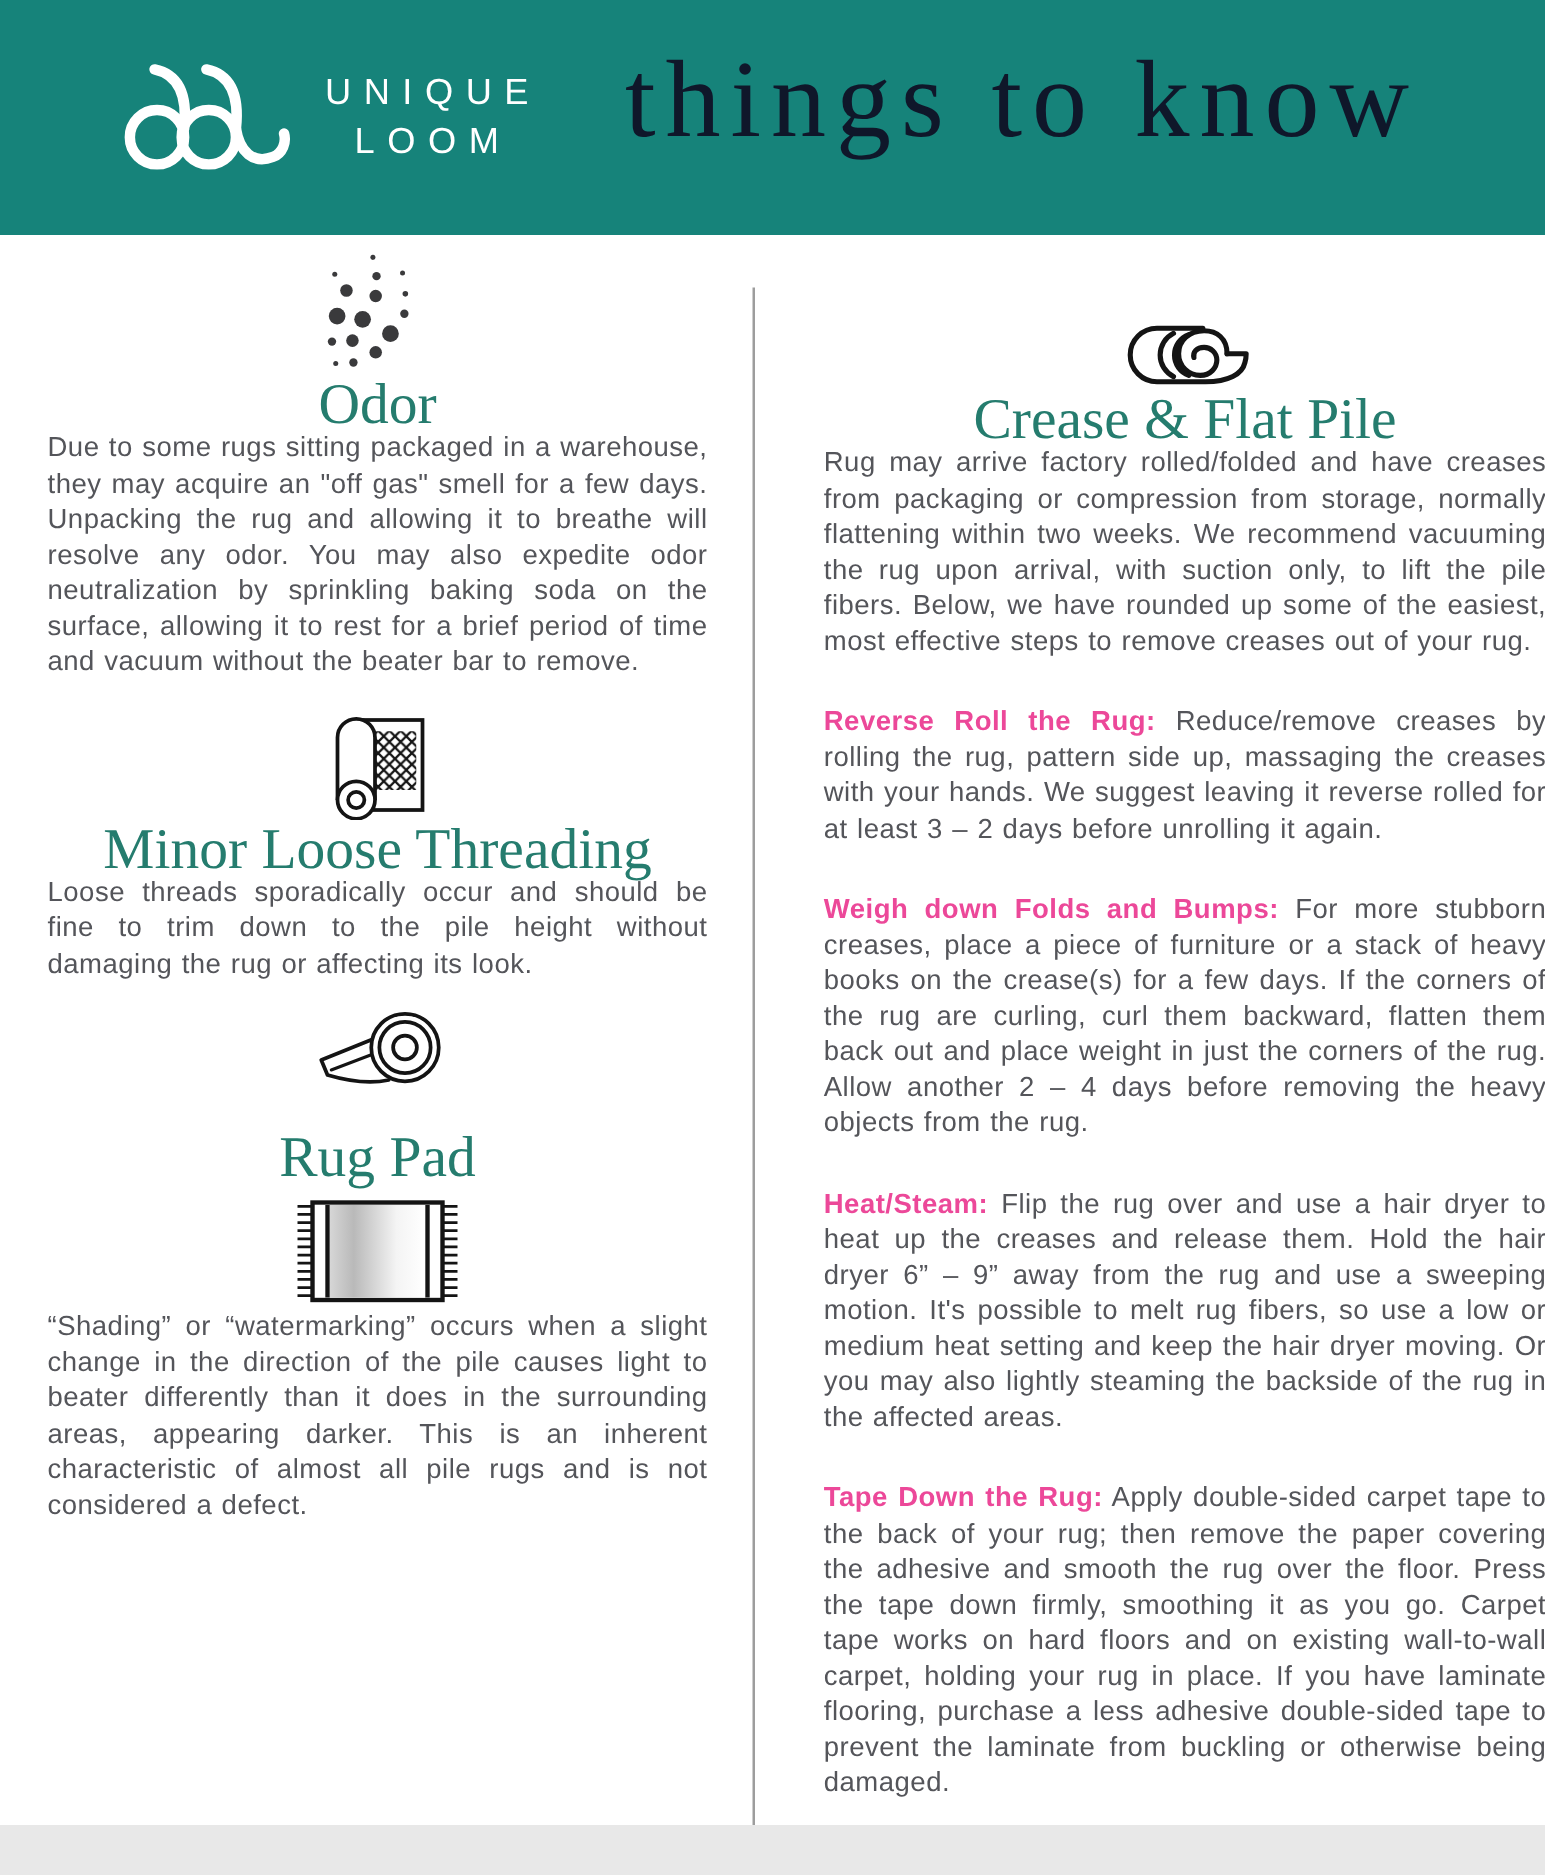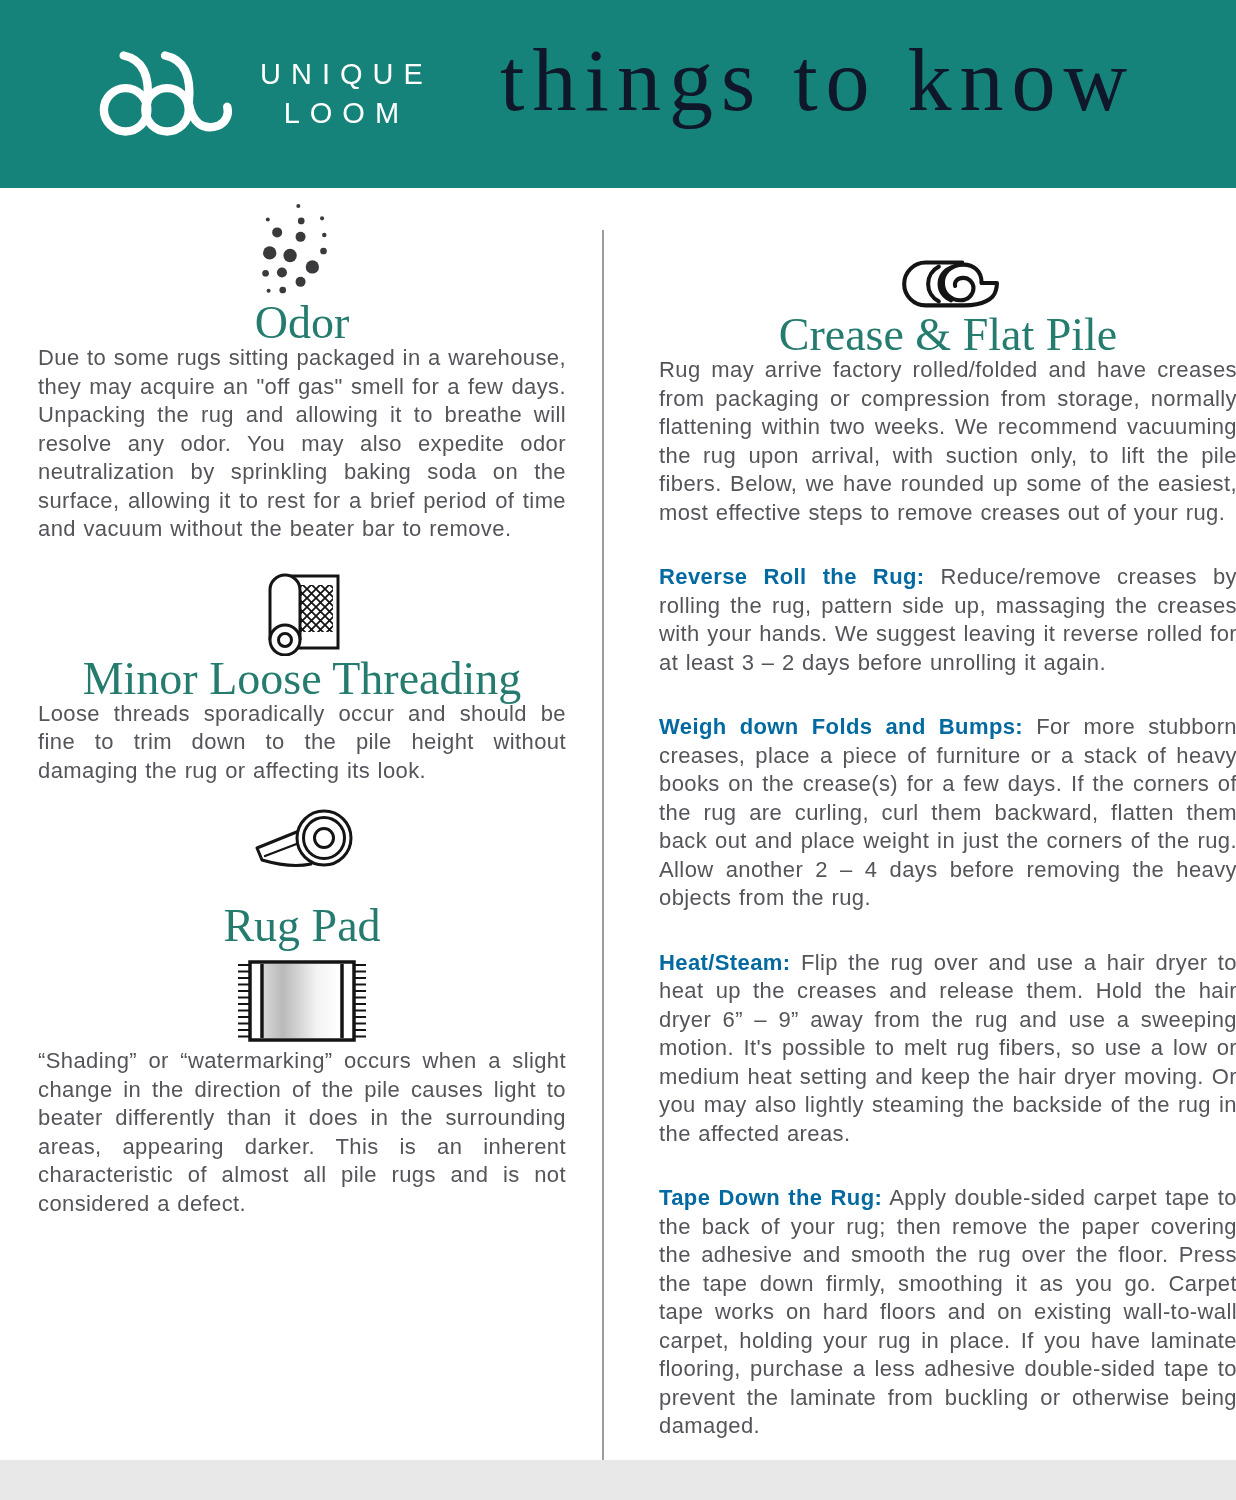--- a/index.html
+++ b/index.html
@@ -18,21 +18,21 @@
   
   .col-left{position:absolute;left:38px;top:188px;width:528px;}
   .col-right{position:absolute;left:659px;top:188px;width:578px;margin-top:28px;}
   .divider{position:absolute;left:602px;top:230px;width:2px;height:1268px;background:#9d9d9d;}
 
   .icon-wrap{text-align:center;}
   h2.heading{font-family:"Liberation Serif","DejaVu Serif",serif;color:#257C6E;
              font-size:46px;line-height:42px;font-weight:400;text-align:center;margin:0;}
   p.body{color:#54555A;font-size:22px;line-height:28.5px;letter-spacing:0.4px;word-spacing:1px;
          text-align:justify;margin:0;}
-  .lbl{color:#0369a1;font-weight:700;}
+  .lbl{color:#ec4899;font-weight:700;}
 
   
   .iw-odor{margin-top:14px;height:100px;}
   .h-odor{margin-top:8px;}   .b-odor{margin-top:6px;}
   .iw-thread{margin-top:18px;height:96px;}
   .h-thread{margin-top:6px;} .b-thread{margin-top:5px;}
   .iw-pad{margin-top:22px;height:98px;}
   .h-pad{margin-top:8px;}    .b-pad{margin-top:6px;}
   .iw-shade{margin-top:12px;height:88px;}
   .h-shade{margin-top:16px;} .b-shade{margin-top:5px;}

